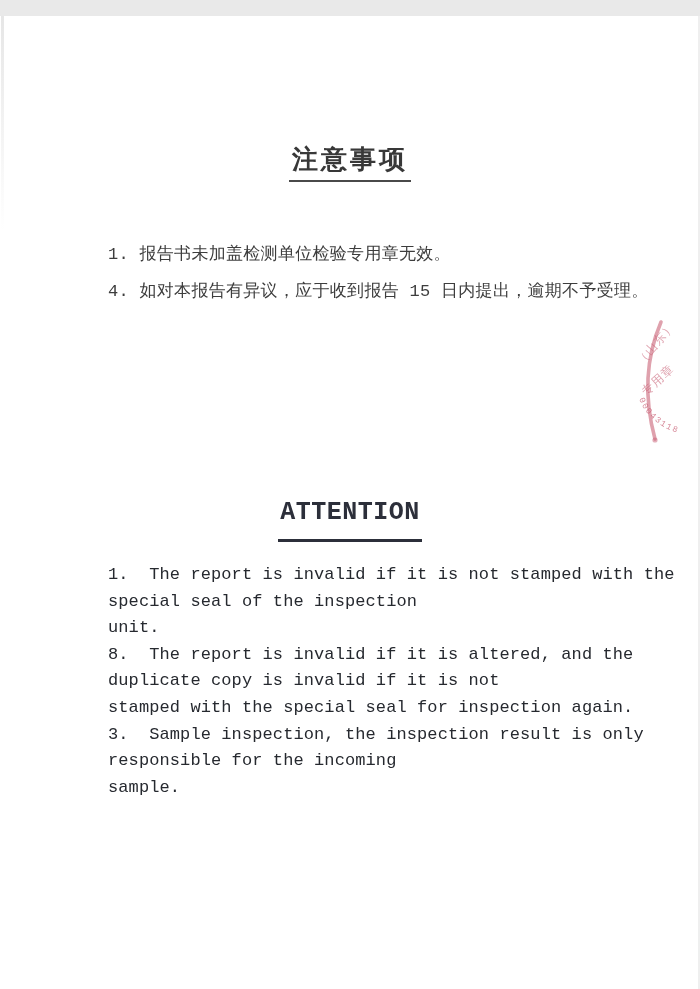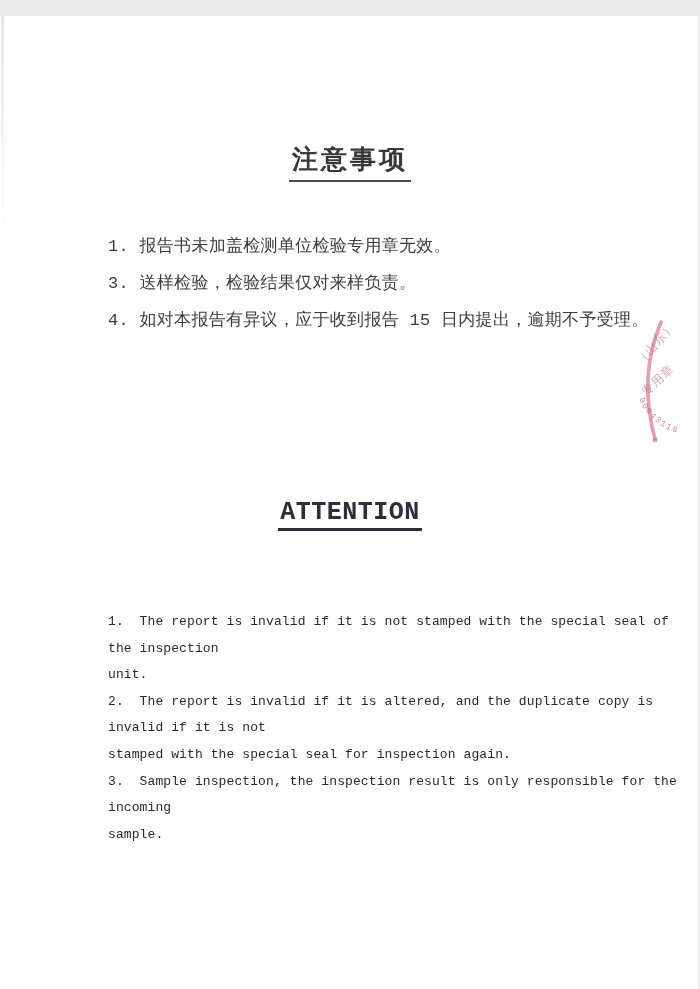--- a/index.html
+++ b/index.html
@@ -36,44 +36,44 @@
     font-size: 26px; font-weight: 700; letter-spacing: 3px;
     color: #383838;
   }
   .title-zh span {
     display: inline-block;
     border-bottom: 2px solid #4a4a4a;
     padding: 0 3px 3px 3px;
   }
 
   .zh-list {
-    position: absolute; top: 212px; left: 108px; width: 562px;
+    position: absolute; top: 220px; left: 108px; width: 562px;
     font-size: 17px; color: #3d3d3d;
   }
   .zh-item {
     white-space: pre-line;
     line-height: 37px;
     letter-spacing: 0.3px;
   }
 
   .title-en {
     position: absolute; top: 482px; left: 0; width: 100%;
     text-align: center;
     font-size: 25px; font-weight: 700; letter-spacing: 0.5px;
     color: #2c2f3a;
   }
   .title-en span {
     display: inline-block;
     border-bottom: 3px solid #2c2f3a;
-    padding: 0 2px 1px 2px;
+    padding: 0 2px 12px 2px;
   }
 
   .en-list {
-    position: absolute; top: 593px; left: 108px; width: 575px;
-    font-size: 13px; color: #26292f;
+    position: absolute; top: 546px; left: 108px; width: 575px;
+    font-size: 17px; color: #26292f;
   }
   .en-item {
     white-space: pre-wrap;
     line-height: 26.6px;
     letter-spacing: 0.1px;
   }
 
   .seal {
     position: absolute; left: 612px; top: 288px;
     width: 95px; height: 150px;
@@ -89,32 +89,31 @@
   <div class="edge-left"></div>
   <div class="edge-bottom"></div>
   <div class="edge-right"></div>
 
   <div class="title-zh">
     <span>注意事项</span>
   </div>
 
   <div class="zh-list">
     <div class="zh-item">1. 报告书未加盖检测单位检验专用章无效。</div>
-    <div class="zh-item">3. 送样检验，检验结果仅对来样负责。</div>
     <div class="zh-item">4. 如对本报告有异议，应于收到报告 15 日内提出，逾期不予受理。</div>
   </div>
 
   <div class="title-en">
     <span>ATTENTION</span>
   </div>
 
   <div class="en-list">
     <div class="en-item">1.  The report is invalid if it is not stamped with the special seal of the inspection
 unit.</div>
-    <div class="en-item">2.  The report is invalid if it is altered, and the duplicate copy is invalid if it is not
+    <div class="en-item">8.  The report is invalid if it is altered, and the duplicate copy is invalid if it is not
 stamped with the special seal for inspection again.</div>
     <div class="en-item">3.  Sample inspection, the inspection result is only responsible for the incoming
 sample.</div>
   </div>
 
   <svg class="seal" viewBox="0 0 95 150" xmlns="http://www.w3.org/2000/svg" aria-hidden="true" style="color: rgb(201, 98, 119);">
 
     <path d="M49 18 Q 26 72 43 135" fill="none" stroke="currentColor" stroke-width="3.6" stroke-linecap="round" opacity="0.6"></path>
     <circle cx="43" cy="136" r="2.6" fill="currentColor" opacity="0.5"></circle>
 

